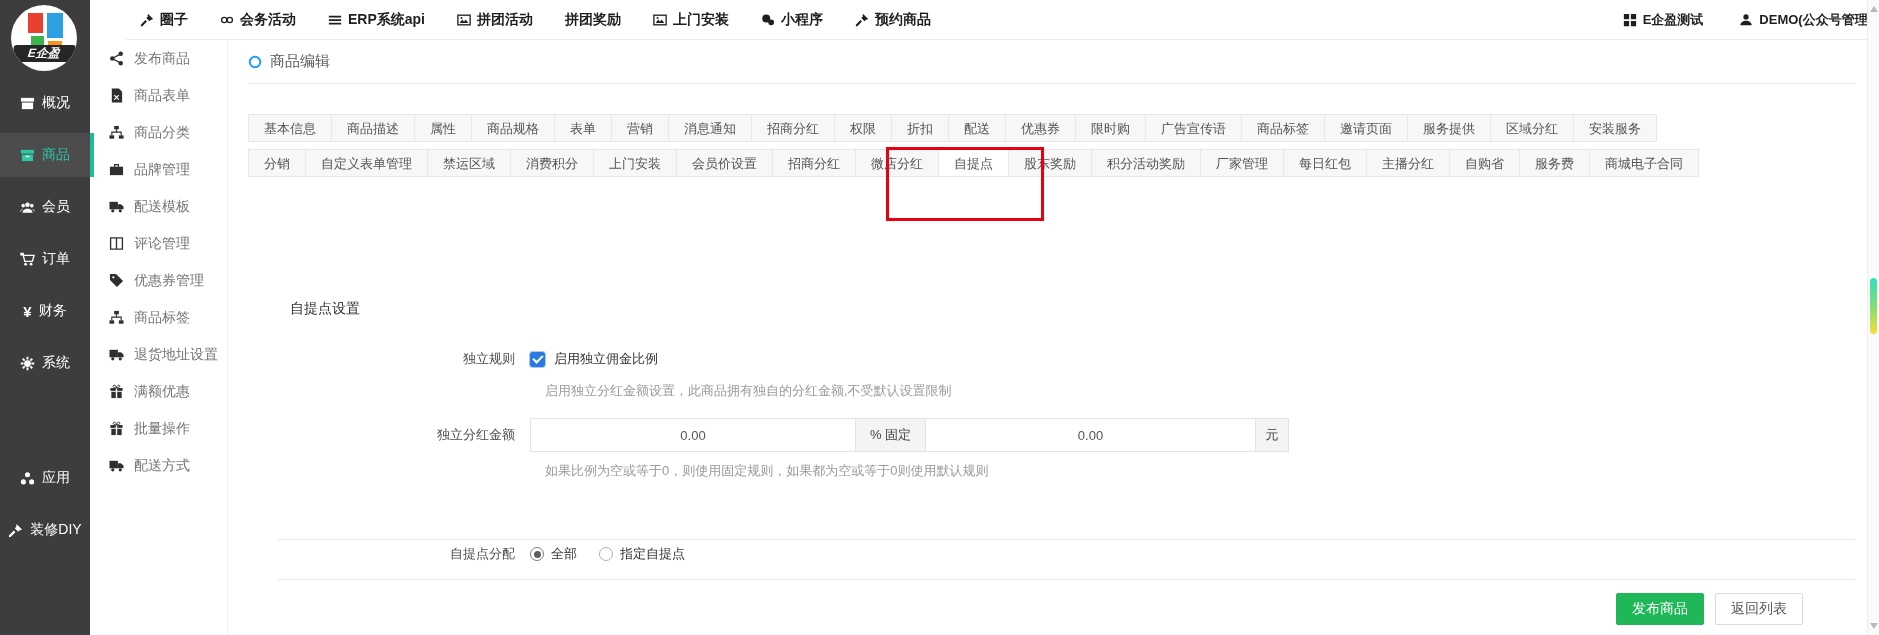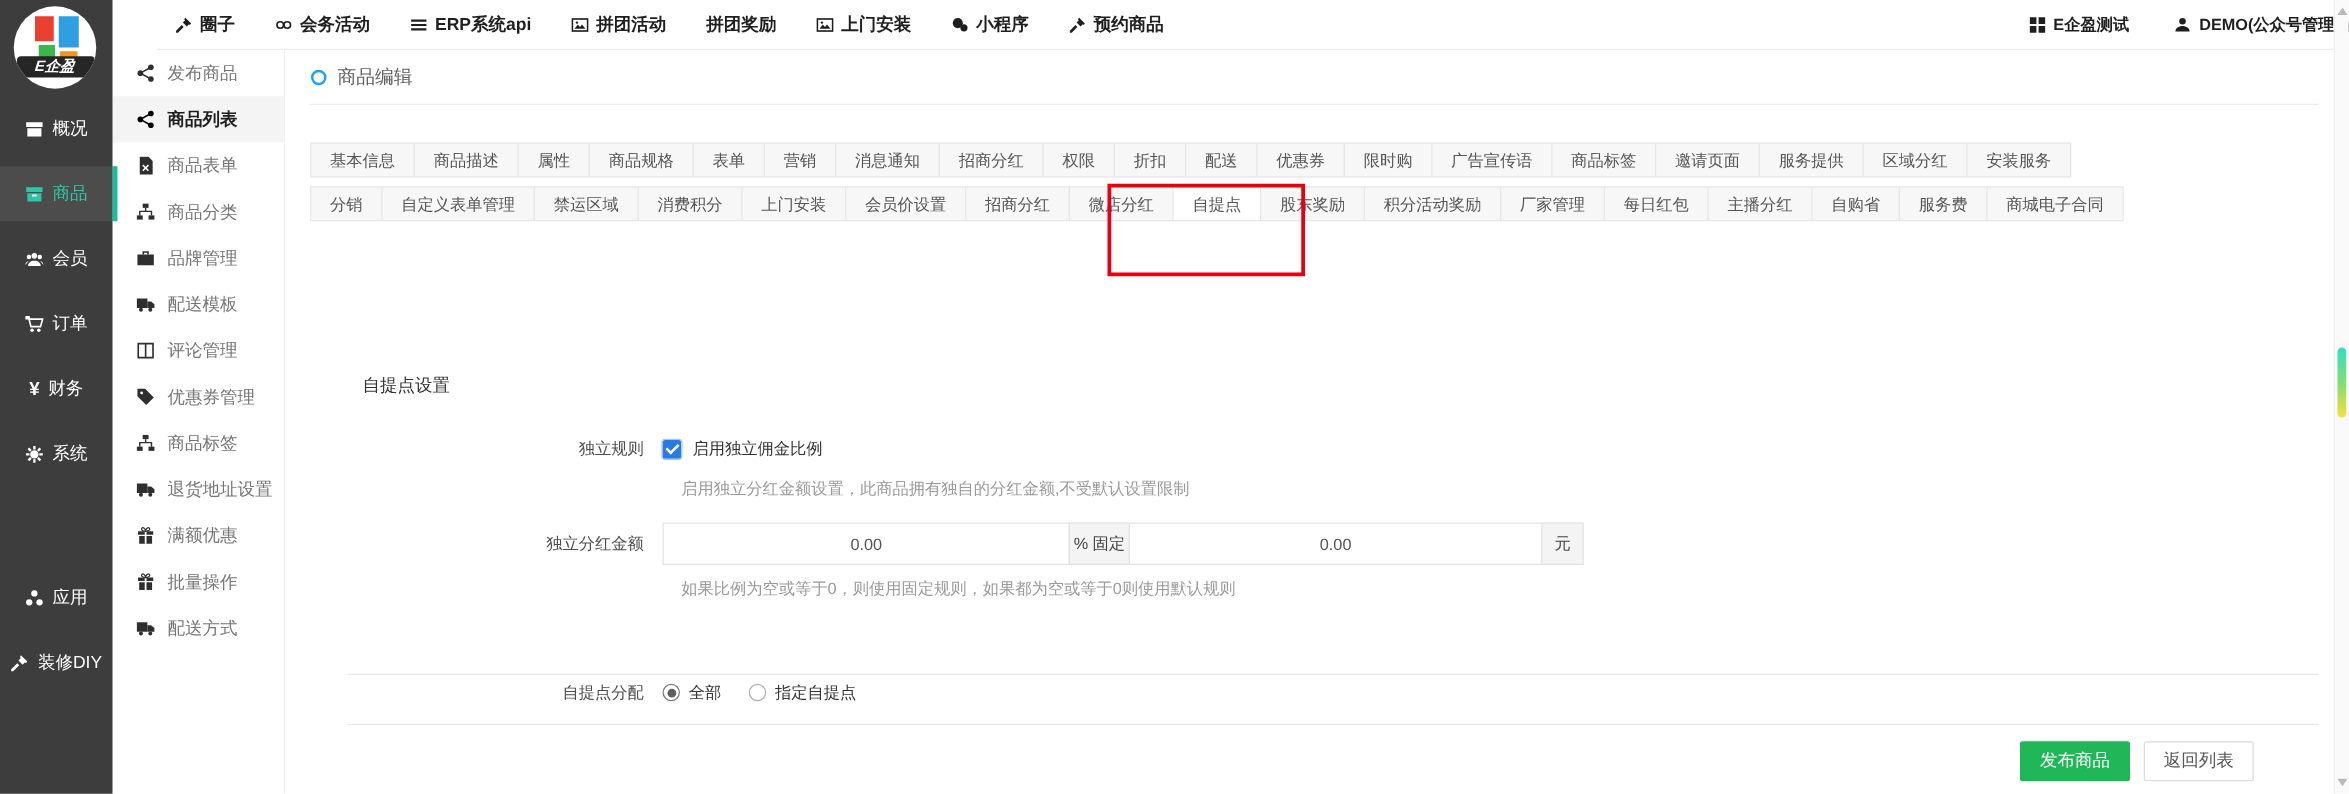--- a/index.html
+++ b/index.html
@@ -74,21 +74,21 @@
   .checkbox::after { content:""; position:absolute; left:2.5px; top:3px; width:8px; height:4px;
     border-left:2px solid #fff; border-bottom:2px solid #fff; transform:rotate(-45deg); }
   .check-label { margin-left:9px; font-size:13px; color:#333; }
 
   .input-group { display:flex; }
   .ipt { height:34px; border:1px solid #e3e3e3; padding:0 10px; font-size:13px; color:#555; outline:none;text-align:center; }
   .ipt.pct { width:326px; }
   .ipt.fix { width:331px; margin-left:-1px; }
   .addon { height:34px; border:1px solid #e3e3e3; margin-left:-1px; background:#f4f4f4; text-align:center;
     line-height:32px; font-size:13px; color:#444; flex:none; }
-  .addon.pct { width:49px; }
+  .addon.pct { width:71px; }
   .addon.yuan { width:34px; }
 
   .divider { left:50px; right:24px; border-top:1px solid #e8e8e8; height:0; }
   .radio-opt { display:flex; align-items:center; margin-right:22px; cursor:pointer; }
   .radio { width:14px; height:14px; border:1px solid #b0b0b0; border-radius:50%; display:flex; align-items:center; justify-content:center; flex:none; background:#fff; }
   .radio-opt.active .radio { border-color:#7d7d7d; }
   .radio .dot { width:7px; height:7px; border-radius:50%; background:#5f5f5f; }
   .radio-label { margin-left:7px; font-size:13px; color:#333; }
 
   .btn-bar { right:76px; top:303px; display:flex; gap:11px; }
@@ -215,31 +215,20 @@
         <svg viewBox="0 0 16 16">
           <path d="M3.5 8l9-5M3.5 8l9 5" stroke="currentColor" stroke-width="1.4"></path>
           <circle cx="12.5" cy="3" r="2.4"></circle>
           <circle cx="3.5" cy="8" r="2.4"></circle>
           <circle cx="12.5" cy="13" r="2.4"></circle>
         </svg>
       </span>
       <span>发布商品</span>
     </div>
 
-    <div class="submenu-item active">
-      <span class="icon">
-        <svg viewBox="0 0 16 16">
-          <path d="M3.5 8l9-5M3.5 8l9 5" stroke="currentColor" stroke-width="1.4"></path>
-          <circle cx="12.5" cy="3" r="2.4"></circle>
-          <circle cx="3.5" cy="8" r="2.4"></circle>
-          <circle cx="12.5" cy="13" r="2.4"></circle>
-        </svg>
-      </span>
-      <span>商品列表</span>
-    </div>
 
     <div class="submenu-item">
       <span class="icon">
         <svg viewBox="0 0 16 16">
           <path d="M3 .5h7.5L14 4v11.5H3z"></path>
           <path d="M5.6 7.6l4.8 4.8M10.4 7.6l-4.8 4.8" stroke="#fff" stroke-width="1.3"></path>
         </svg>
       </span>
       <span>商品表单</span>
     </div>

